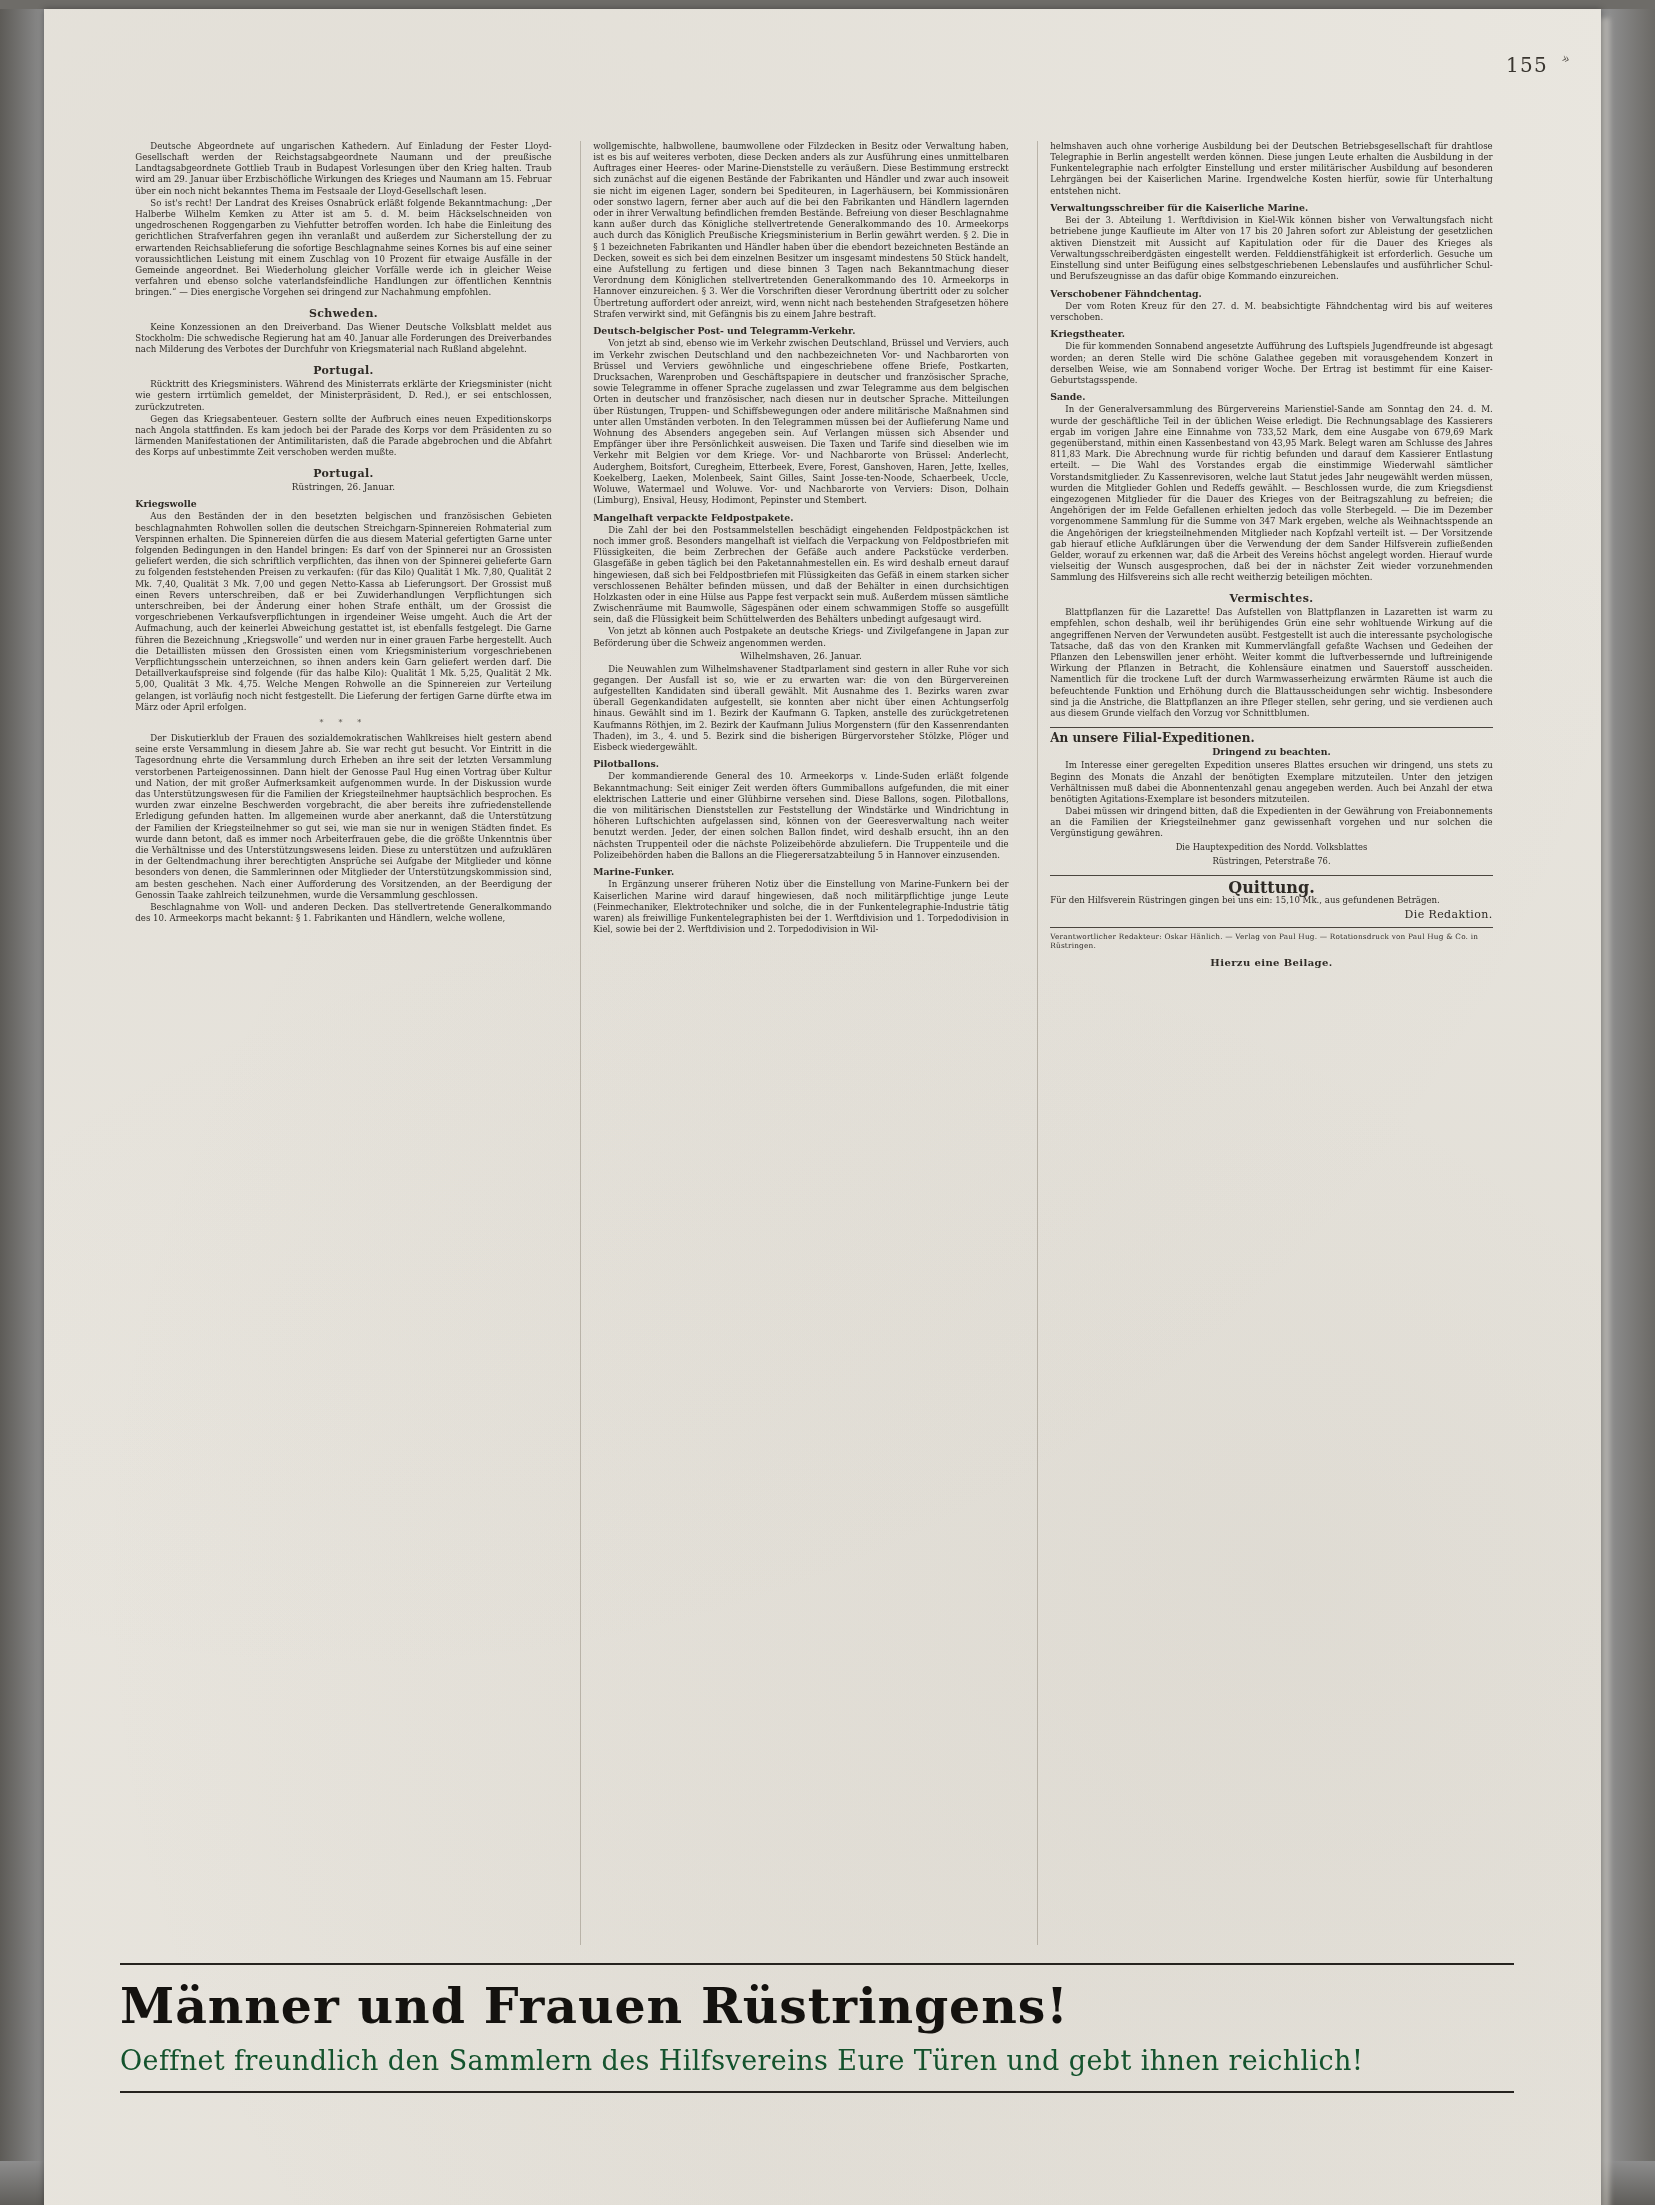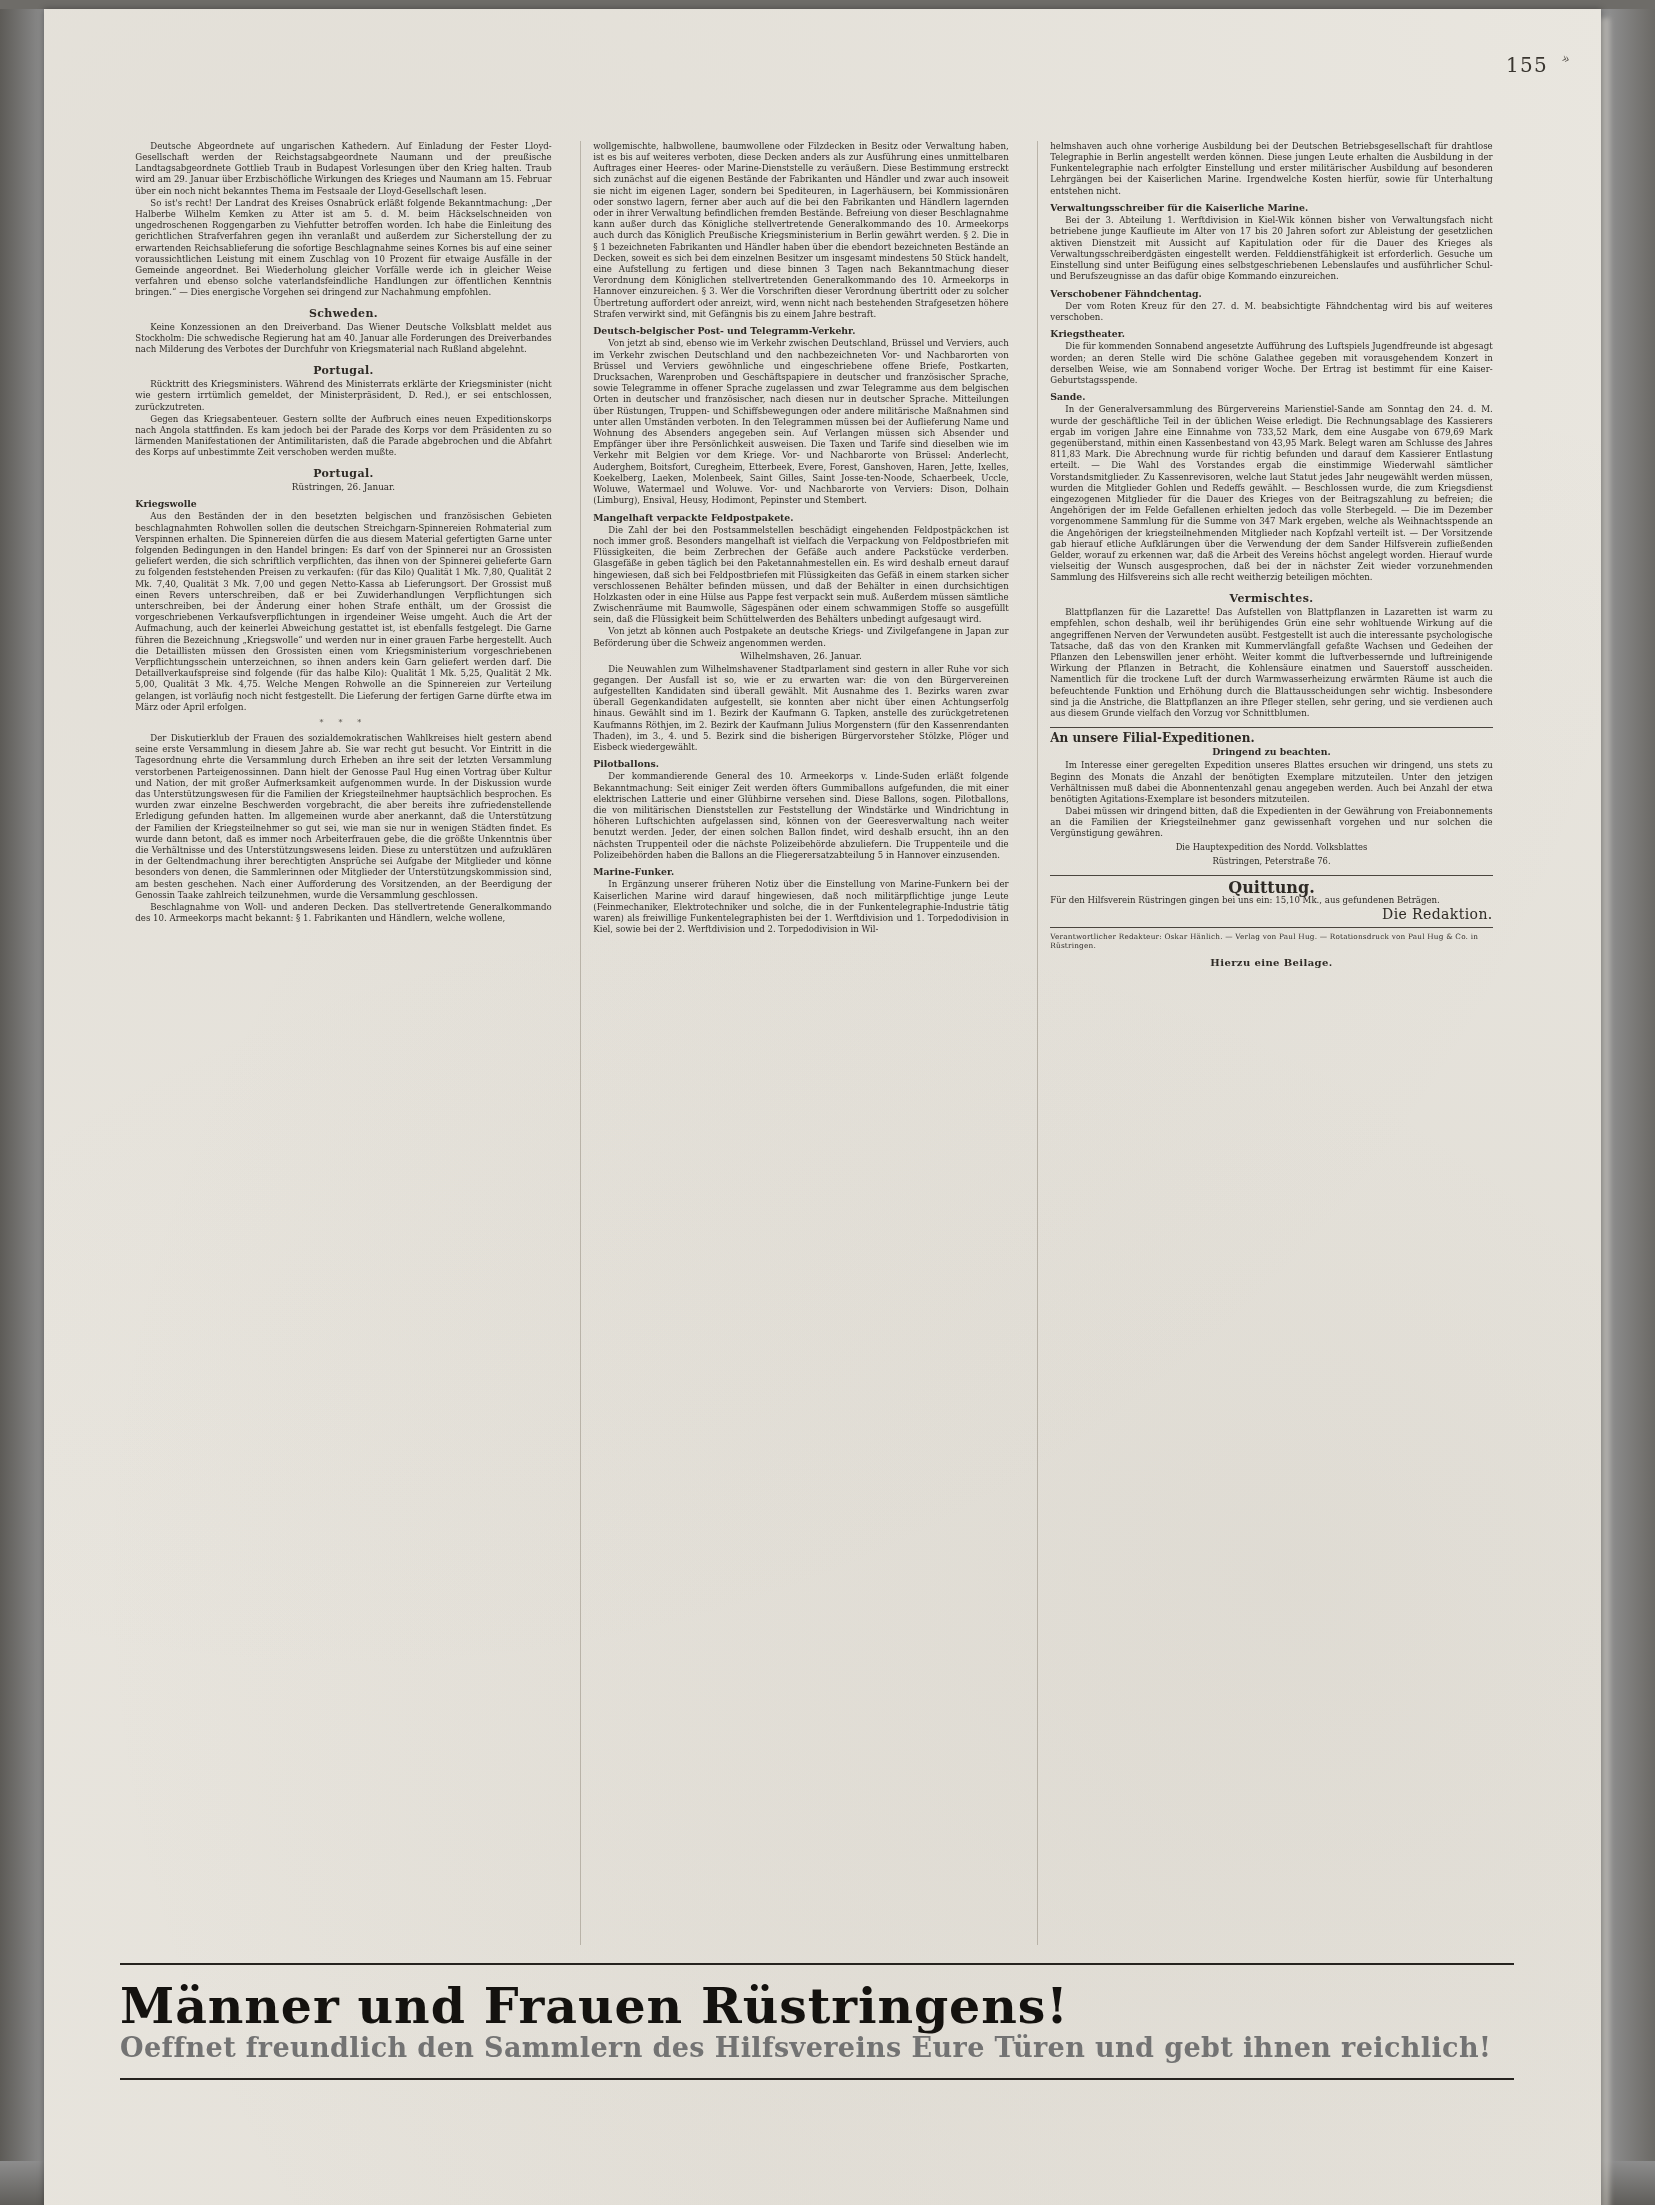--- a/index.html
+++ b/index.html
@@ -130,21 +130,21 @@
     margin-bottom: 1.8px;
   }
   .ad-sub {
     font-weight: bold;
     font-size: 9.3px;
     text-align: center;
     margin-bottom: 3.5px;
   }
   .signature {
     text-align: right;
-    font-size: 14px;
+    font-size: 11px;
     letter-spacing: 0.4px;
     margin-top: 2.6px;
   }
   .centerline {
     text-align: center;
     font-size: 8.4px;
     margin: 2.6px 0;
   }
   .imprint {
     border-top: 0.9px solid #4a453e;
@@ -182,25 +182,25 @@
   .banner-line1 {
     font-family: "DejaVu Serif", serif;
     font-weight: bold;
     font-size: 49px;
     letter-spacing: 0.9px;
     color: #14120f;
     line-height: 52px;
   }
   .banner-line2 {
     font-family: "DejaVu Serif", serif;
-    font-weight: bold;
+    font-weight: normal;
     font-size: 27px;
     letter-spacing: 0.4px;
-    color: #737373;
-    margin-top: 0;
+    color: #14532d;
+    margin-top: 13px;
     line-height: 31px;
   }
   .banner-rule-bottom {
     margin-top: 15px;
     border-bottom: 2.2px solid #26231f;
   }
 
   .edge-left {
     position: absolute;
     left: 0; top: 0;

